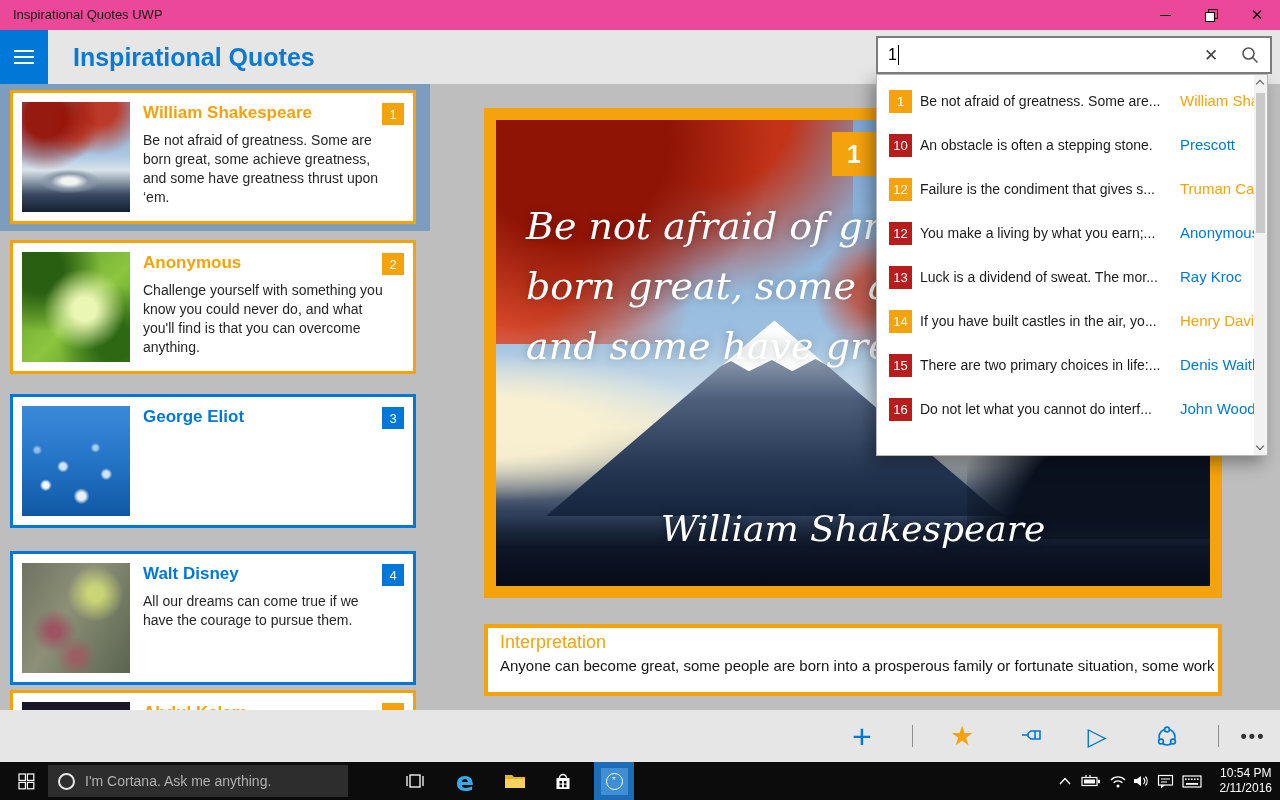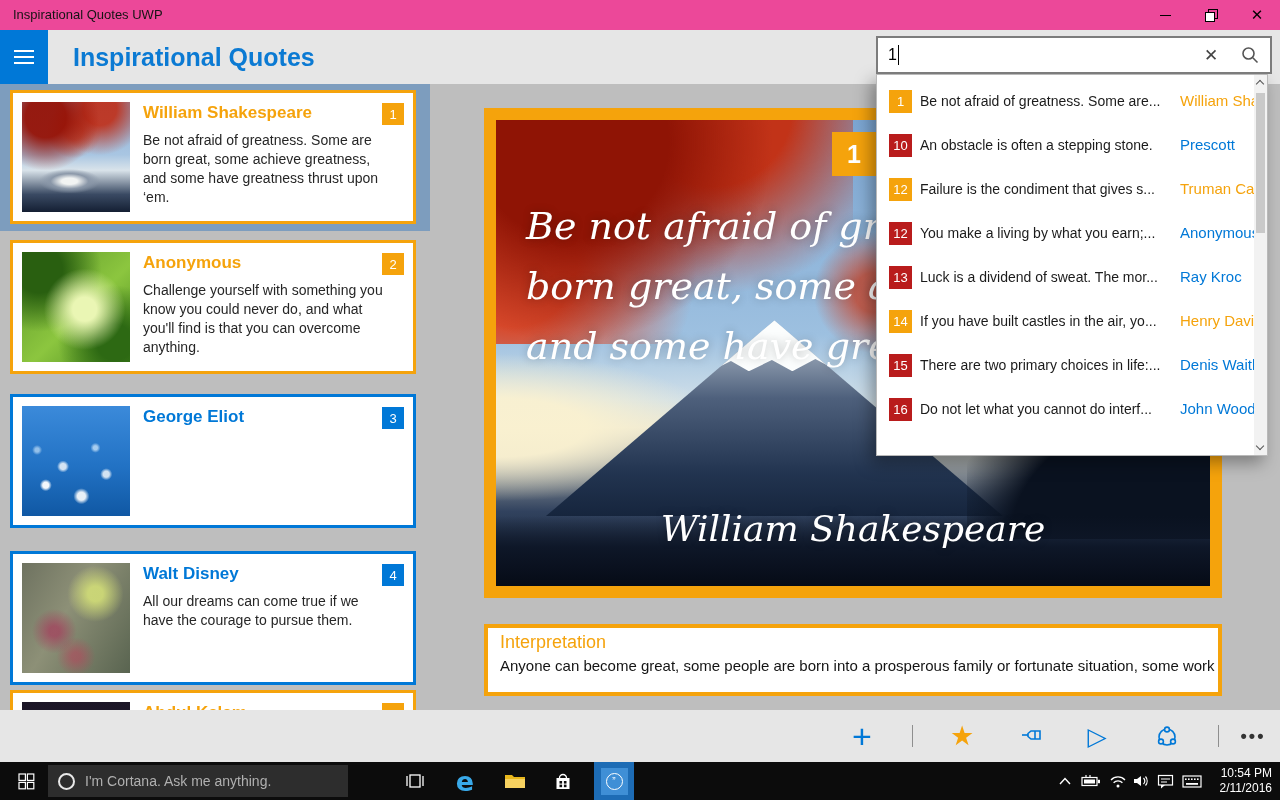--- a/index.html
+++ b/index.html
@@ -122,21 +122,21 @@
   .cortana-ring { width:17px; height:17px; border:2.5px solid #e8e8e8; border-radius:50%; flex:none; }
   .cortana-text { font-size:14px; color:#b0b0b0; }
   .tb-icon { position:absolute; top:0; width:44px; height:38px; display:flex; align-items:center; justify-content:center; cursor:pointer; }
   .tb-taskview { left:393px; } .tb-edge { left:443px; } .tb-folder { left:493px; } .tb-store { left:541px; }
   .edge-e { color:#39a9e9; font-size:27px; font-weight:700; font-family:"DejaVu Sans",sans-serif; }
   .tb-app { position:absolute; left:594px; top:0; width:40px; height:38px; background:#1d6cb5; display:flex; align-items:center; justify-content:center; cursor:pointer; }
   .app-tile { width:27px; height:27px; background:#3f8fd6; display:flex; align-items:center; justify-content:center; }
   .app-circle { width:17px; height:17px; border:1.5px solid #fff; border-radius:50%; color:#fff; font-size:10px; line-height:15px; text-align:center; }
   .tray-icon { position:absolute; top:0; width:26px; height:38px; display:flex; align-items:center; justify-content:center; }
   .ti-chevron{left:1052px;} .ti-battery{left:1078px;} .ti-wifi{left:1105px;} .ti-speaker{left:1128px;} .ti-action{left:1152px;} .ti-keyboard{left:1179px;}
-  .clock { position:absolute; right:8px; top:4px; text-align:right; color:#fff; font-size:12px; line-height:15px; cursor:pointer; }
+  .clock { position:absolute; right:8px; top:4px; text-align:center; color:#fff; font-size:12px; line-height:15px; cursor:pointer; }
 
   
   .searchbox { position:absolute; left:876px; top:36px; width:396px; height:38px; background:#fff; border:2px solid #7c7c7c; display:flex; align-items:center; padding-left:10px; z-index:20; }
   .search-value { font-size:16px; color:#000; }
   .caret { display:inline-block; width:1px; height:20px; background:#000; margin-left:1px; }
   .search-actions { margin-left:auto; display:flex; }
   .search-clear { width:38px; height:34px; display:flex; align-items:center; justify-content:center; font-size:17px; color:#444; cursor:pointer; }
   .search-mag { width:40px; height:34px; display:flex; align-items:center; justify-content:center; cursor:pointer; }
 
   .dropdown { position:absolute; left:876px; top:74px; width:392px; height:382px; background:#fff; border:1px solid #b9b9b9; box-shadow:-5px 7px 16px rgba(0,0,0,.35); overflow:hidden; z-index:19; padding-top:5px; }

